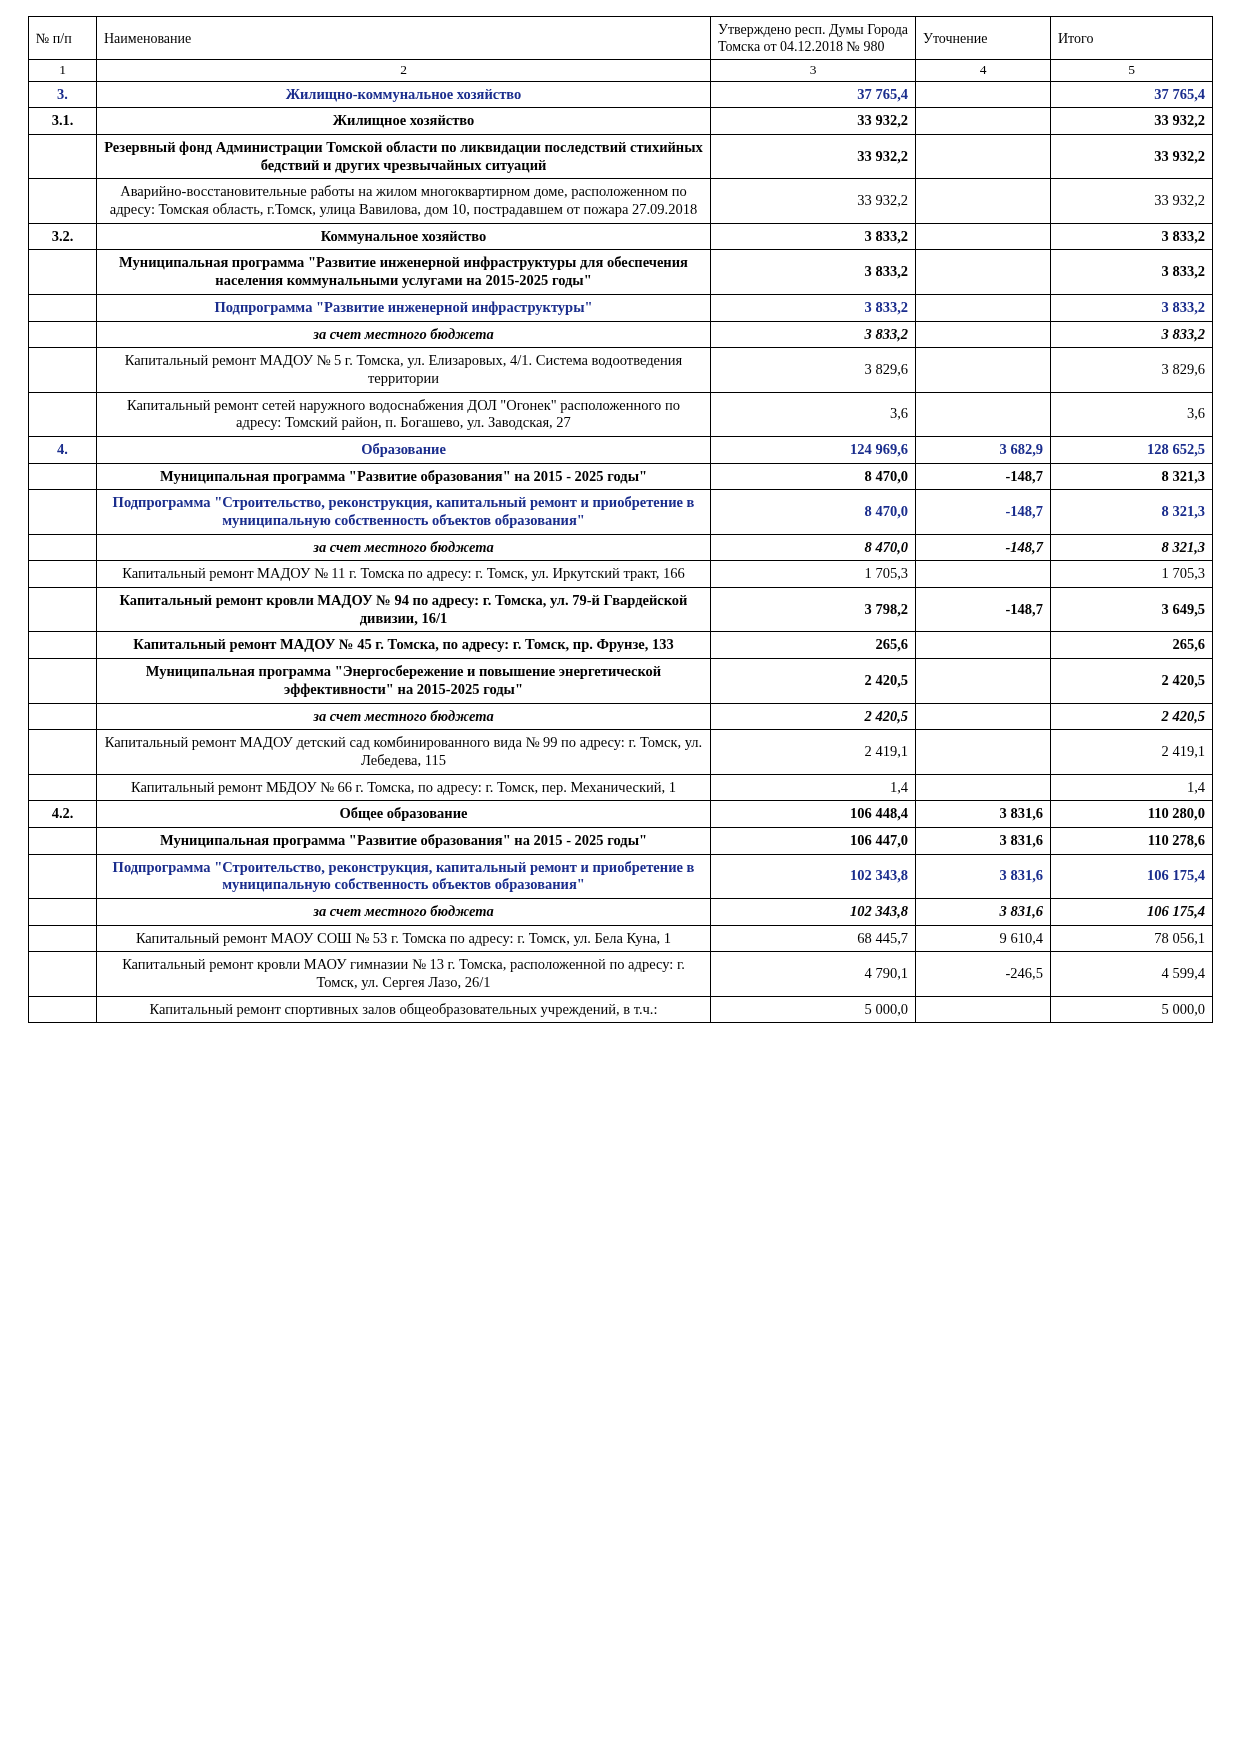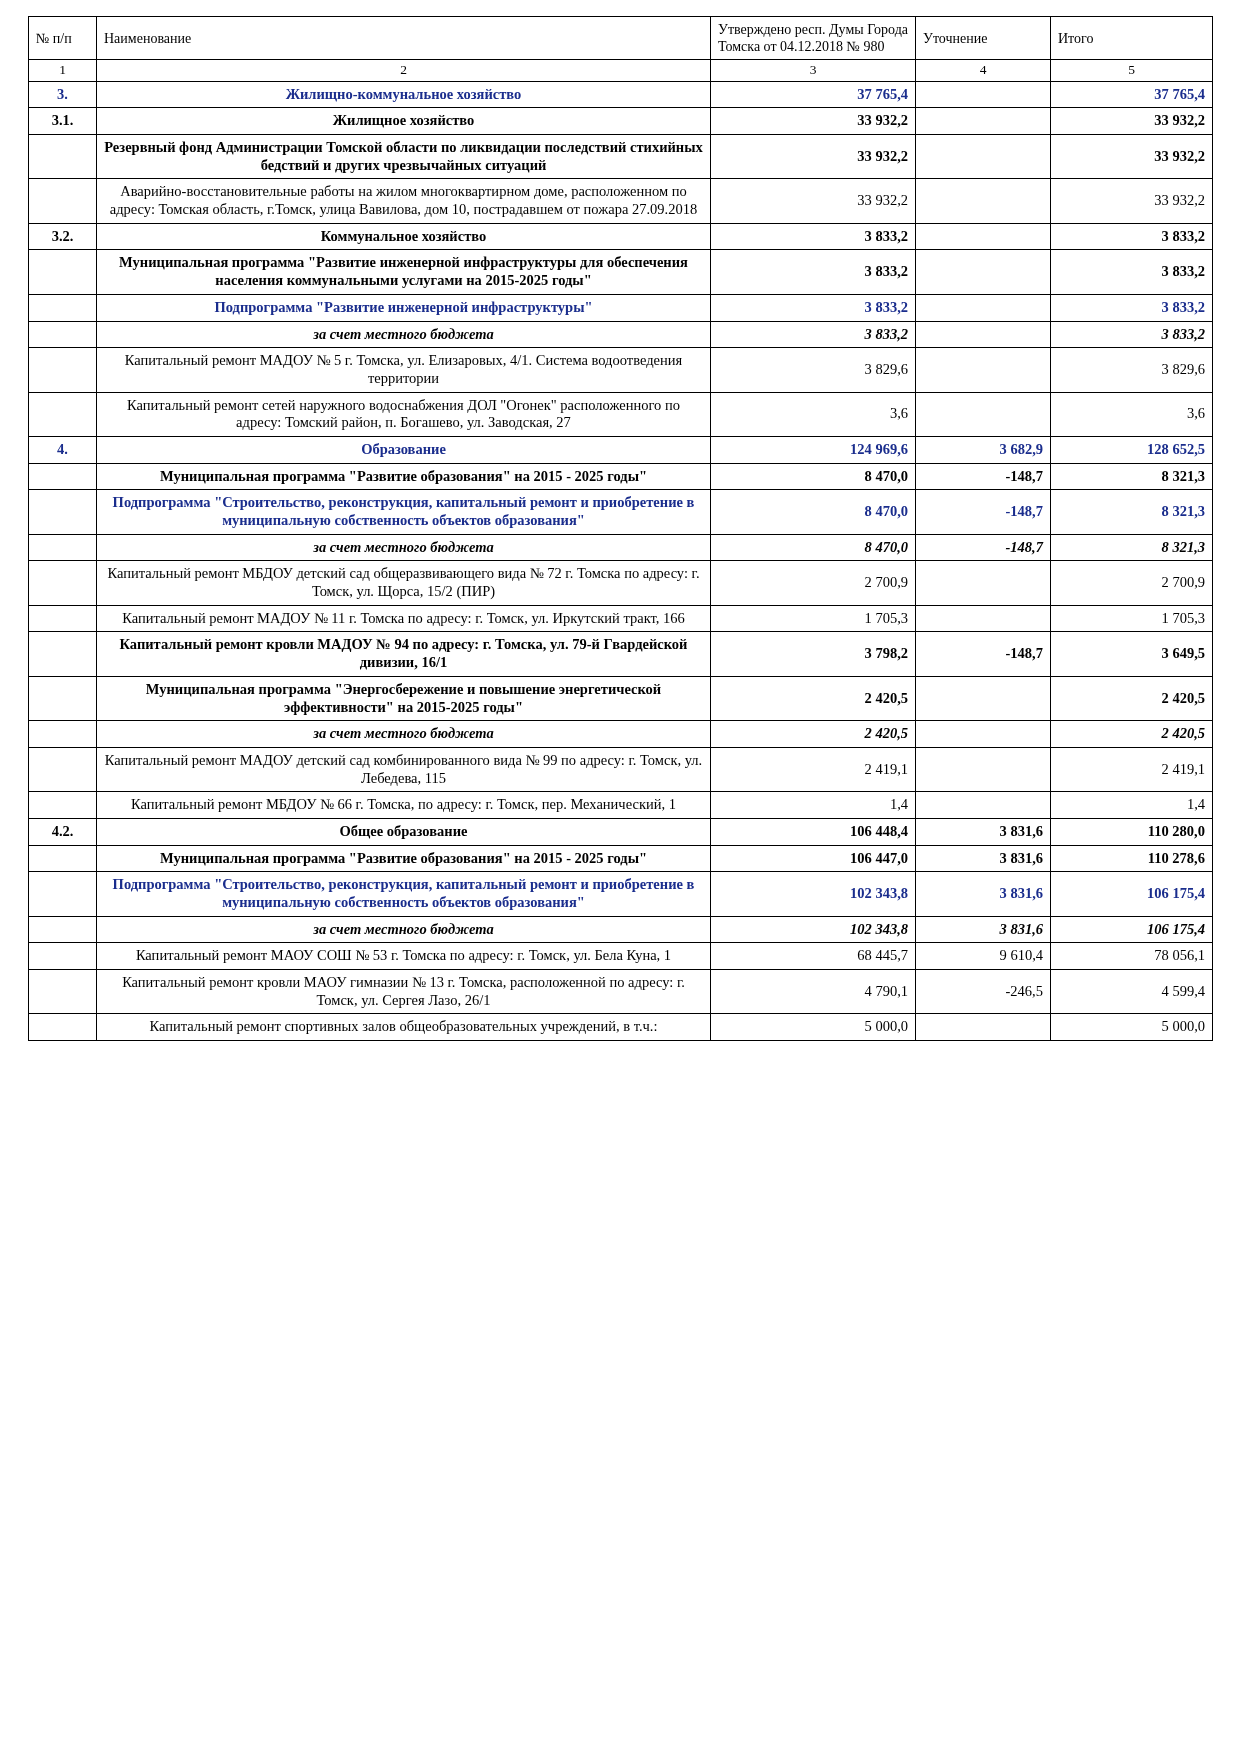--- a/index.html
+++ b/index.html
@@ -196,38 +196,38 @@
         </tr>
         <tr class="lvl-italic">
           <td class="idx"></td>
           <td class="name">за счет местного бюджета</td>
           <td class="num">8 470,0</td>
           <td class="num">-148,7</td>
           <td class="num">8 321,3</td>
         </tr>
         <tr class="lvl-plain">
           <td class="idx"></td>
-          <td class="name">Капитальный ремонт МБДОУ детский сад общеразвивающего вида № 72 г. Томска по адресу: г. Томск, ул. Щорса, 15/2 (ПИР)</td>
-          <td class="num">2 700,9</td>
-          <td class="num"></td>
-          <td class="num">2 700,9</td>
-        </tr>
-        <tr class="lvl-plain">
-          <td class="idx"></td>
           <td class="name">Капитальный ремонт МАДОУ № 11 г. Томска по адресу: г. Томск, ул. Иркутский тракт, 166</td>
           <td class="num">1 705,3</td>
           <td class="num"></td>
           <td class="num">1 705,3</td>
         </tr>
         <tr class="lvl-bold">
           <td class="idx"></td>
           <td class="name">Капитальный ремонт кровли МАДОУ № 94 по адресу: г. Томска, ул. 79-й Гвардейской дивизии, 16/1</td>
           <td class="num">3 798,2</td>
           <td class="num">-148,7</td>
           <td class="num">3 649,5</td>
+        </tr>
+        <tr class="lvl-bold">
+          <td class="idx"></td>
+          <td class="name">Капитальный ремонт МАДОУ № 45 г. Томска, по адресу: г. Томск, пр. Фрунзе, 133</td>
+          <td class="num">265,6</td>
+          <td class="num"></td>
+          <td class="num">265,6</td>
         </tr>
         <tr class="lvl-bold">
           <td class="idx"></td>
           <td class="name">Муниципальная программа "Энергосбережение и повышение энергетической эффективности" на 2015-2025 годы"</td>
           <td class="num">2 420,5</td>
           <td class="num"></td>
           <td class="num">2 420,5</td>
         </tr>
         <tr class="lvl-italic">
           <td class="idx"></td>

